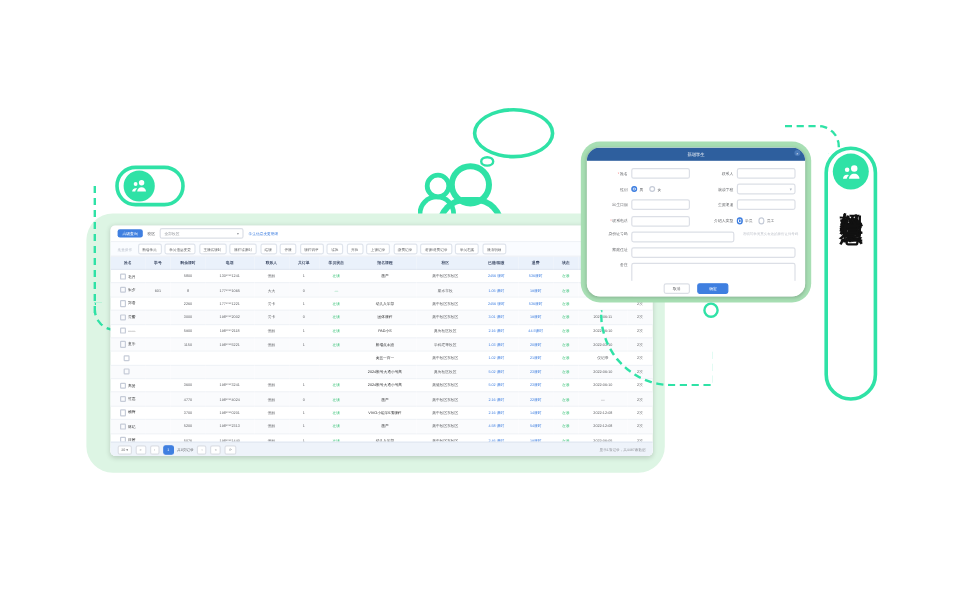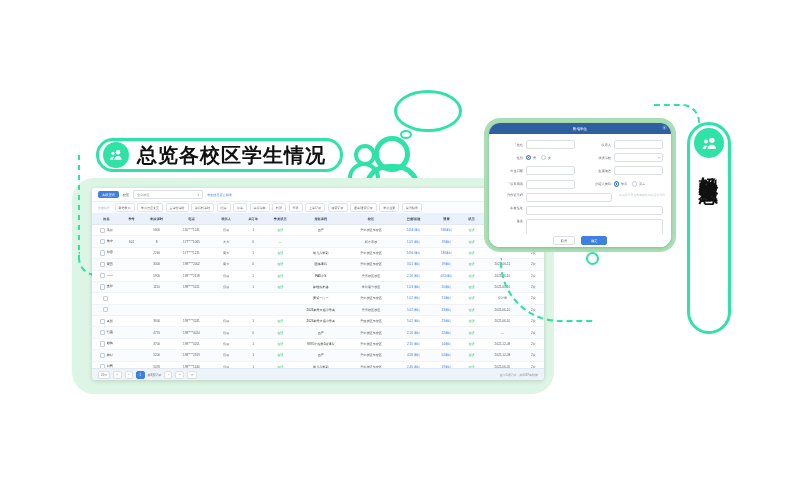--- a/index.html
+++ b/index.html
@@ -169,21 +169,20 @@
 
   <div class="badge-h">
     <span class="badge-icon">
       <svg width="16" height="16" viewBox="0 0 24 24" fill="#fff">
         <circle cx="15" cy="8" r="3.4"></circle>
         <path d="M9.5 19c0-3.2 2.5-5.4 5.5-5.4s5.5 2.2 5.5 5.4z"></path>
         <circle cx="7.5" cy="9.5" r="2.4"></circle>
         <path d="M3.2 19c0-2.5 1.9-4.2 4.3-4.2 .7 0 1.3.1 1.9.4-1.3 1-2.1 2.3-2.3 3.8z"></path>
       </svg>
     </span>
-    <span class="badge-text">总览各校区学生情况</span>
   </div>
 
   <div class="badge-v">
     <span class="badge-icon">
       <svg width="19" height="19" viewBox="0 0 24 24" fill="#fff">
         <circle cx="15" cy="8" r="3.4"></circle>
         <path d="M9.5 19c0-3.2 2.5-5.4 5.5-5.4s5.5 2.2 5.5 5.4z"></path>
         <circle cx="7.5" cy="9.5" r="2.4"></circle>
         <path d="M3.2 19c0-2.5 1.9-4.2 4.3-4.2 .7 0 1.3.1 1.9.4-1.3 1-2.1 2.3-2.3 3.8z"></path>
       </svg>

